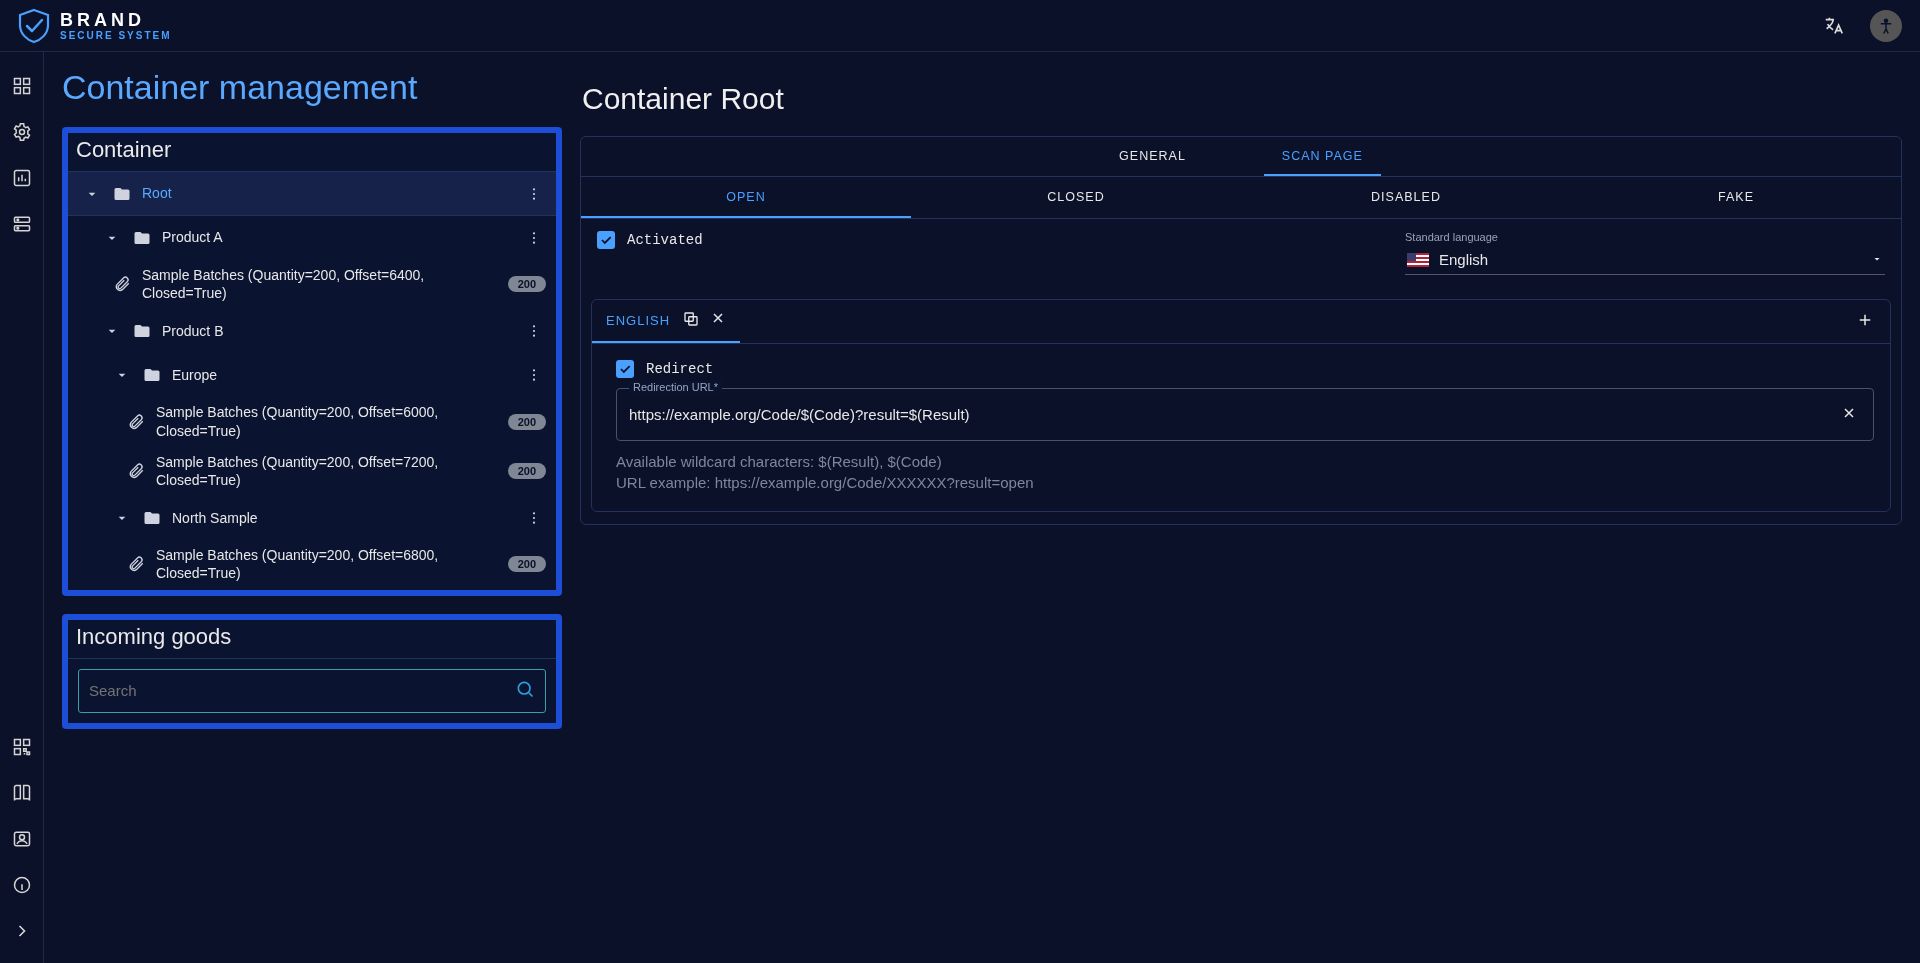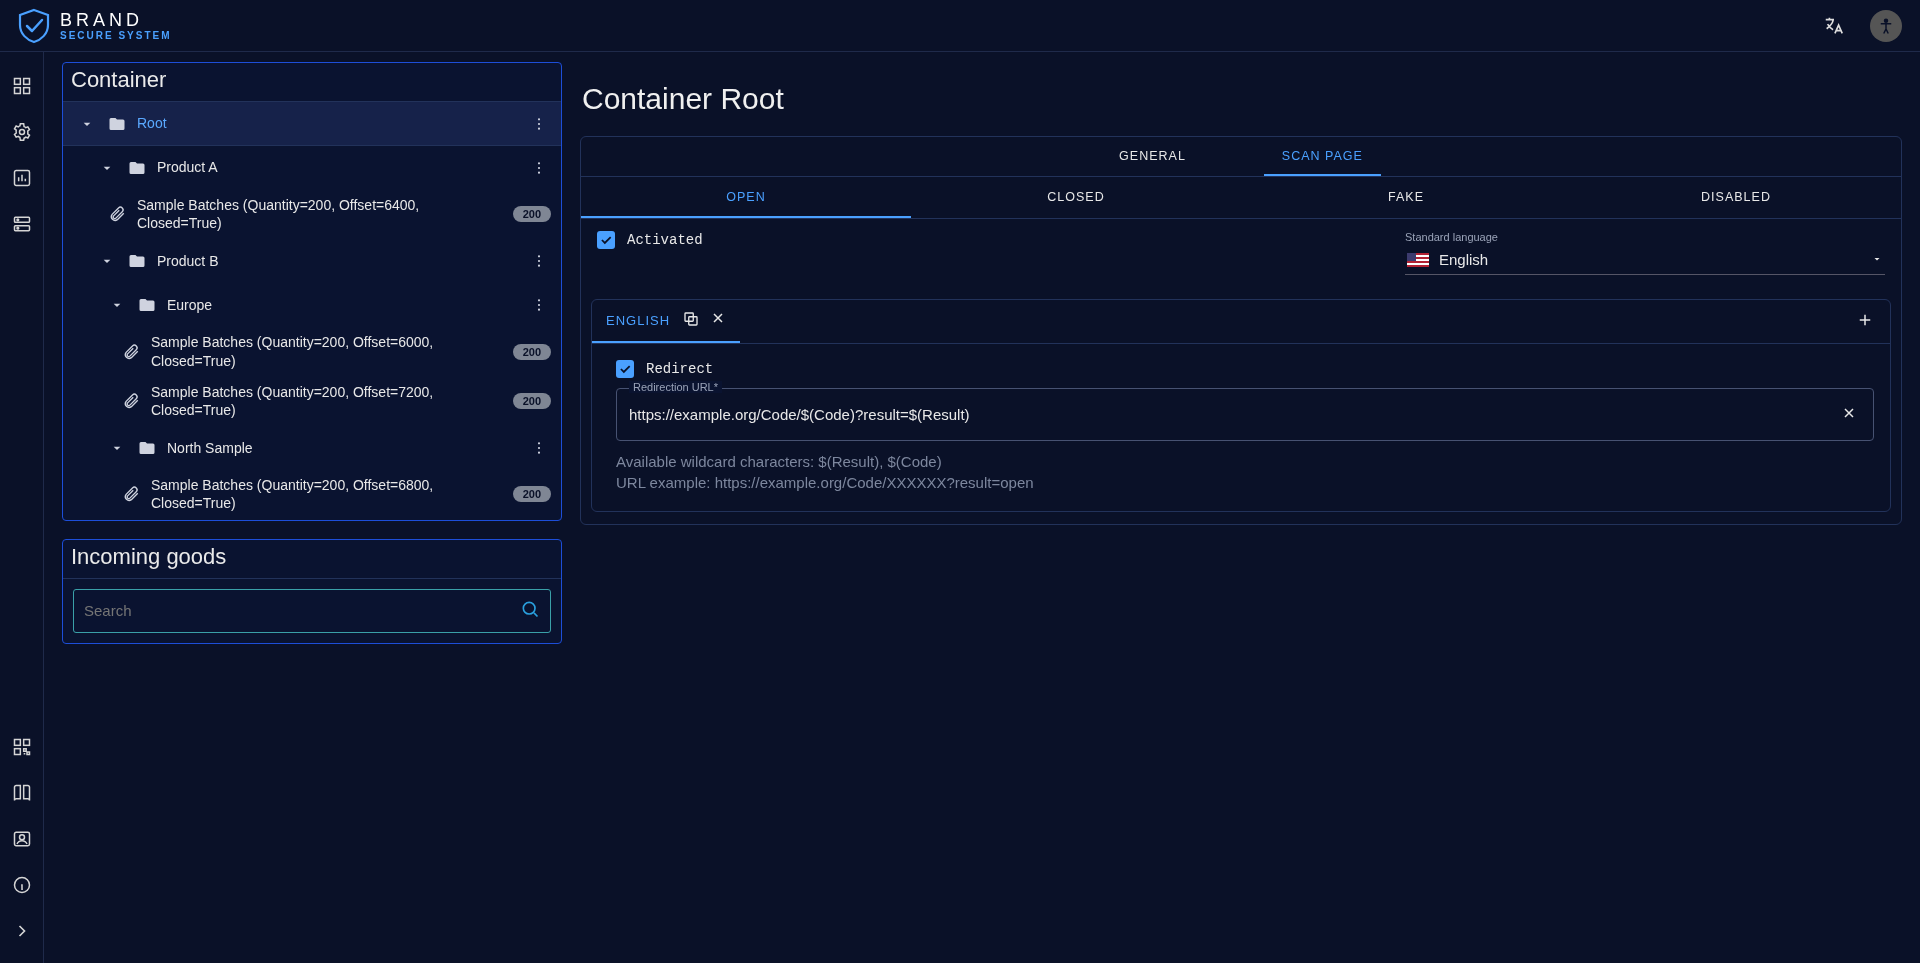--- a/index.html
+++ b/index.html
@@ -19,21 +19,21 @@
     padding: 0 18px;
     border-bottom: 1px solid #1f2a4a;
   }
   .brand {
     display: flex;
     align-items: center;
     gap: 10px;
   }
   .brand-logo svg { display:block; }
   .brand-text { display:flex; flex-direction:column; line-height:1; }
-  .brand-text .b1 { color:#fff; font-weight:400; letter-spacing:4px; font-size:18px; }
+  .brand-text .b1 { color:#fff; font-weight:700; letter-spacing:4px; font-size:18px; }
   .brand-text .b2 { color:#4aa0ff; font-weight:700; letter-spacing:2px; font-size:10px; margin-top:2px; }
   .topbar-spacer { flex:1; }
   .topbar-actions { display:flex; align-items:center; gap:20px; }
   .icon-btn { width:32px; height:32px; display:flex; align-items:center; justify-content:center; color:#ddd; cursor:pointer; border-radius:50%; }
   .avatar { background:#555; }
 
   
   .shell { display:flex; height: calc(100% - 52px); }
   .siderail {
     width:44px;
@@ -51,21 +51,21 @@
   .left-col { width:500px; display:flex; flex-direction:column; gap:18px; }
 
   .page-title {
     color:#5aa9ff;
     font-size:34px;
     font-weight:400;
     margin: 6px 0 2px 0;
   }
 
   .card {
-    border:1px solid #1d4ed8;
+    border:6px solid #1d4ed8;
     border-radius:4px;
     background:#0a1330;
   }
   .card-header {
     font-size:22px;
     padding: 4px 8px 8px 8px;
     border-bottom:1px solid #22325a;
     color:#eaeaea;
   }
 
@@ -288,20 +288,21 @@
       <span class="rail-icon">
         <svg width="20" height="20" viewBox="0 0 24 24" fill="none" stroke="currentColor" stroke-width="2">
             <path d="M9 6l6 6-6 6"></path>
           </svg>
       </span>
     </div>
   </div>
 
   <div class="main">
     <div class="left-col">
+      <div class="page-title">Container management</div>
 
       <div class="card">
         <div class="card-header">Container</div>
         <div class="tree" id="tree">
             <div class="tree-row d0 selected">
               <span class="chevron">
                 <svg width="16" height="16" viewBox="0 0 24 24" fill="currentColor">
                   <path d="M7 10l5 5 5-5z"></path>
                 </svg>
               </span>
@@ -456,22 +457,22 @@
       <div class="right-title">Container Root</div>
 
       <div class="panel">
         <div class="tabs-primary" id="tabs-primary">
             <div class="tab">General</div>
             <div class="tab active">Scan page</div>
           </div>
         <div class="tabs-secondary" id="tabs-secondary">
             <div class="tab active">Open</div>
             <div class="tab">Closed</div>
+            <div class="tab">Disabled</div>
             <div class="tab">Fake</div>
-            <div class="tab">Disabled</div>
           </div>
 
         <div class="row-flex">
           <div class="checkbox-row">
             <span class="checkbox">
               <svg width="14" height="14" viewBox="0 0 24 24" fill="none" stroke="currentColor" stroke-width="3">
                   <path d="M5 12l5 5L20 7"></path>
                 </svg>
             </span>
             <span>Activated</span>

